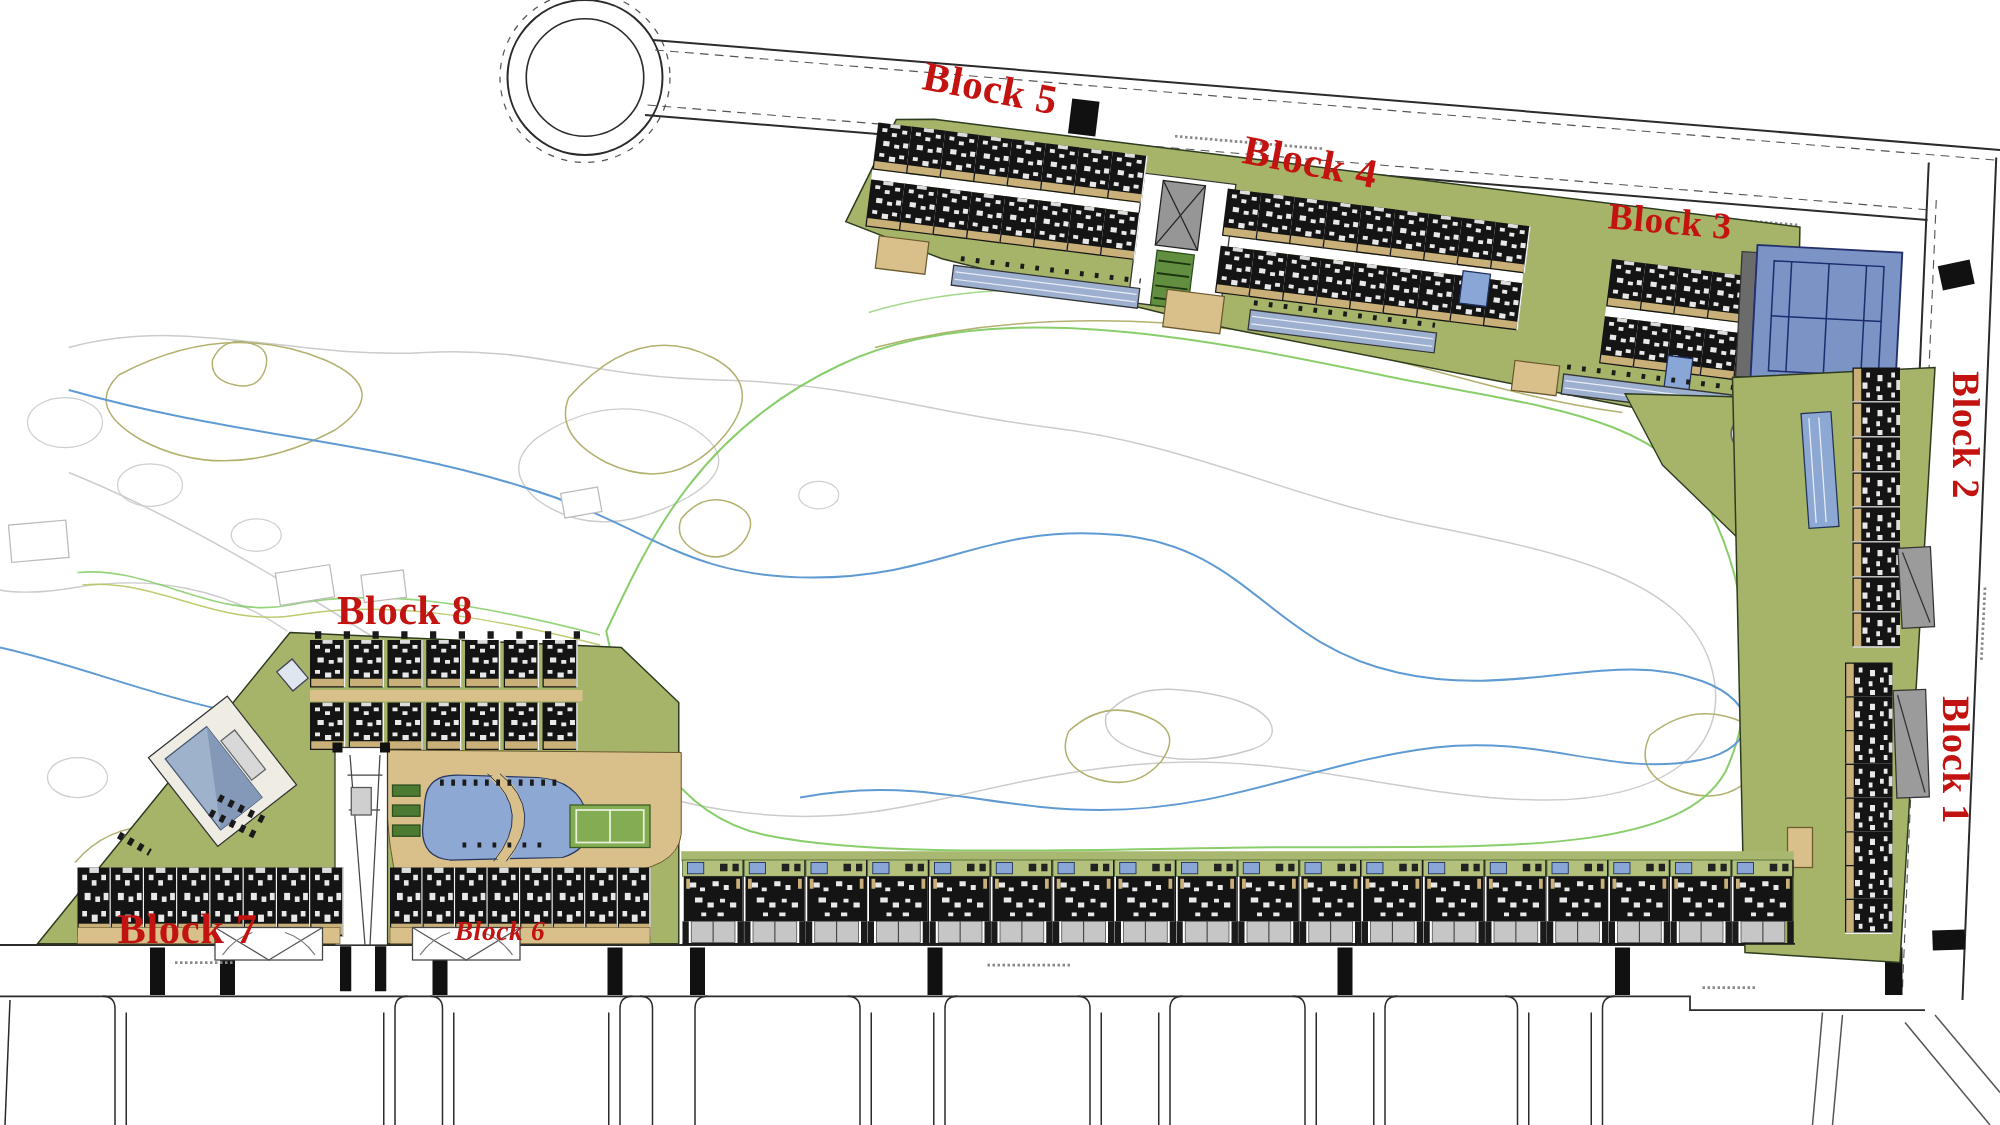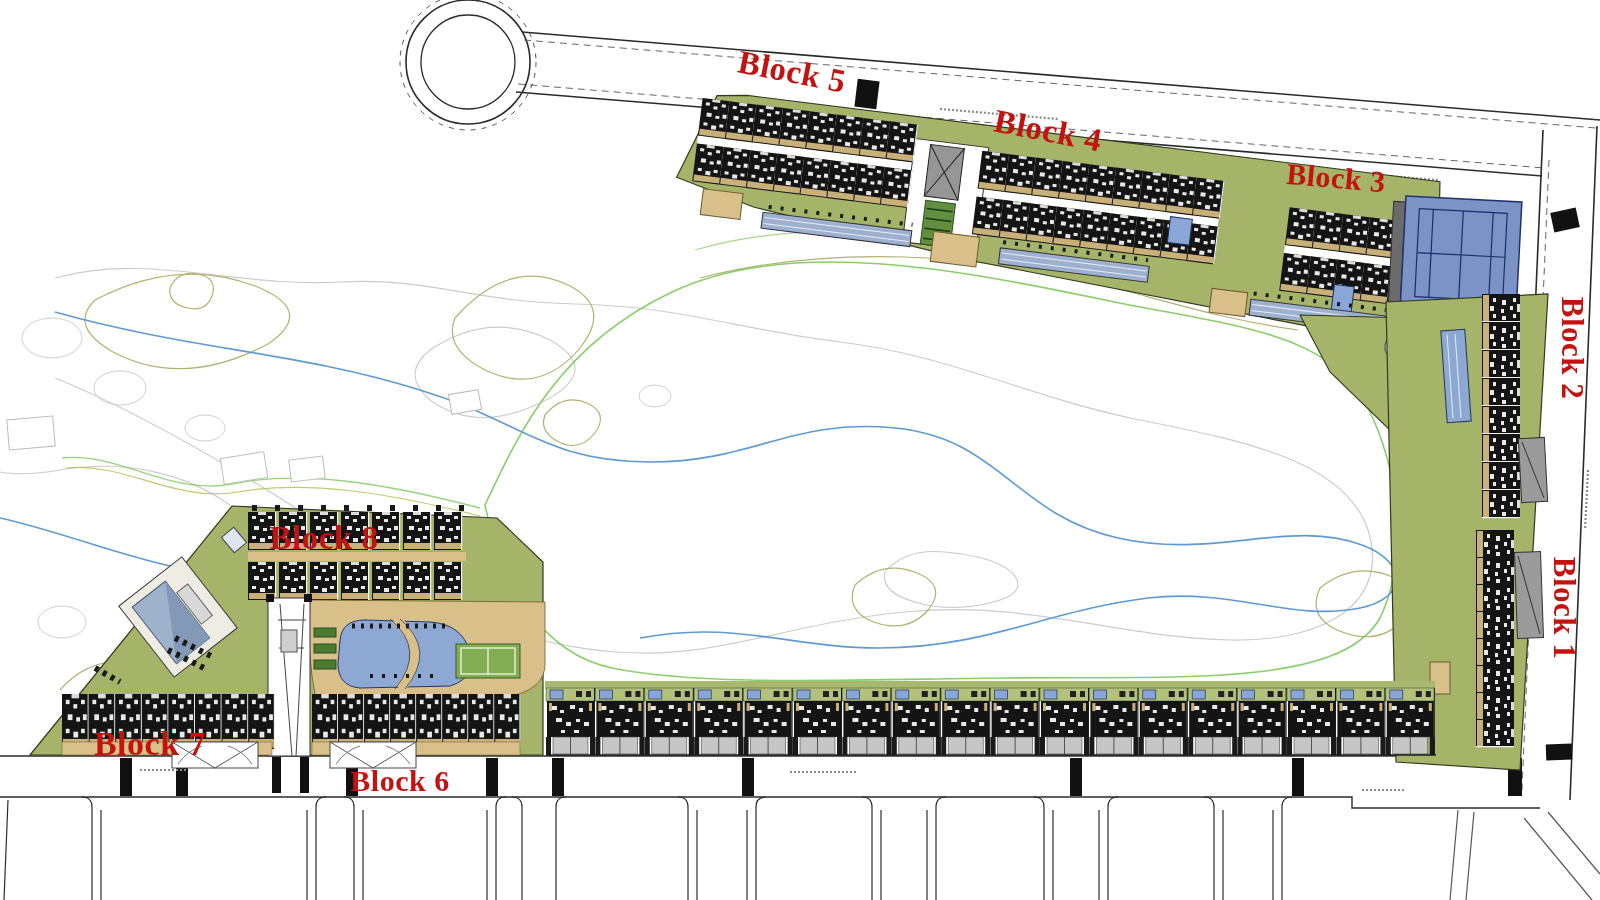--- a/index.html
+++ b/index.html
@@ -442,16 +442,16 @@
         </g>
     <line x1="546" y1="755" x2="1436" y2="755" stroke="#1a1a1a" stroke-width="1.4"></line>
   </g>
 </svg>
 
 <div class="lbl" style="left:792px;top:72px;font-size:33px;transform:translate(-50%,-50%) rotate(11deg);">Block 5</div>
 <div class="lbl" style="left:1048px;top:131px;font-size:33px;transform:translate(-50%,-50%) rotate(11deg);">Block 4</div>
 <div class="lbl" style="left:1336px;top:178px;font-size:30px;transform:translate(-50%,-50%) rotate(5deg);">Block 3</div>
 <div class="lbl" style="left:1572px;top:348px;font-size:31px;transform:translate(-50%,-50%) rotate(90deg);">Block 2</div>
 <div class="lbl" style="left:1564px;top:608px;font-size:31px;transform:translate(-50%,-50%) rotate(90deg);">Block 1</div>
-<div class="lbl" style="left:324px;top:490px;font-size:33px;transform:translate(-50%,-50%);margin-top:48px;">Block 8</div>
+<div class="lbl" style="left:324px;top:490px;font-size:33px;transform:translate(-50%,-50%);">Block 8</div>
 <div class="lbl" style="left:150px;top:744px;font-size:34px;transform:translate(-50%,-50%);">Block 7</div>
-<div class="lbl" style="left:400px;top:781px;font-size:30px;transform:translate(-50%,-50%);">Block 6</div>
+<div class="lbl" style="left:400px;top:745px;font-size:22px;transform:translate(-50%,-50%);font-style:italic;">Block 6</div>
 </div>
 
 </body></html>

